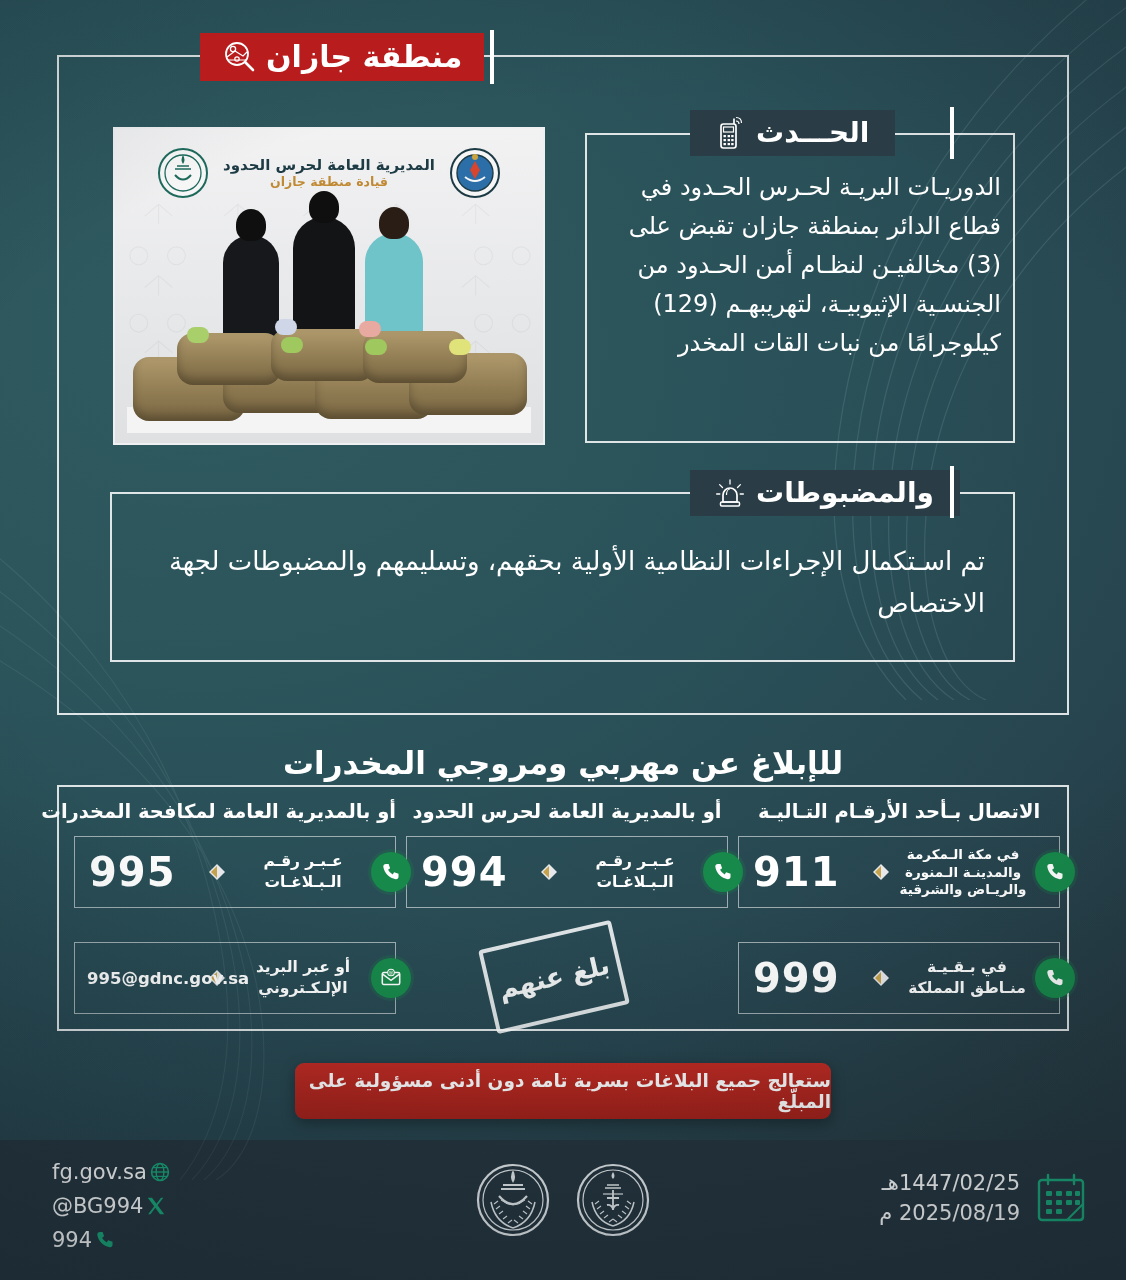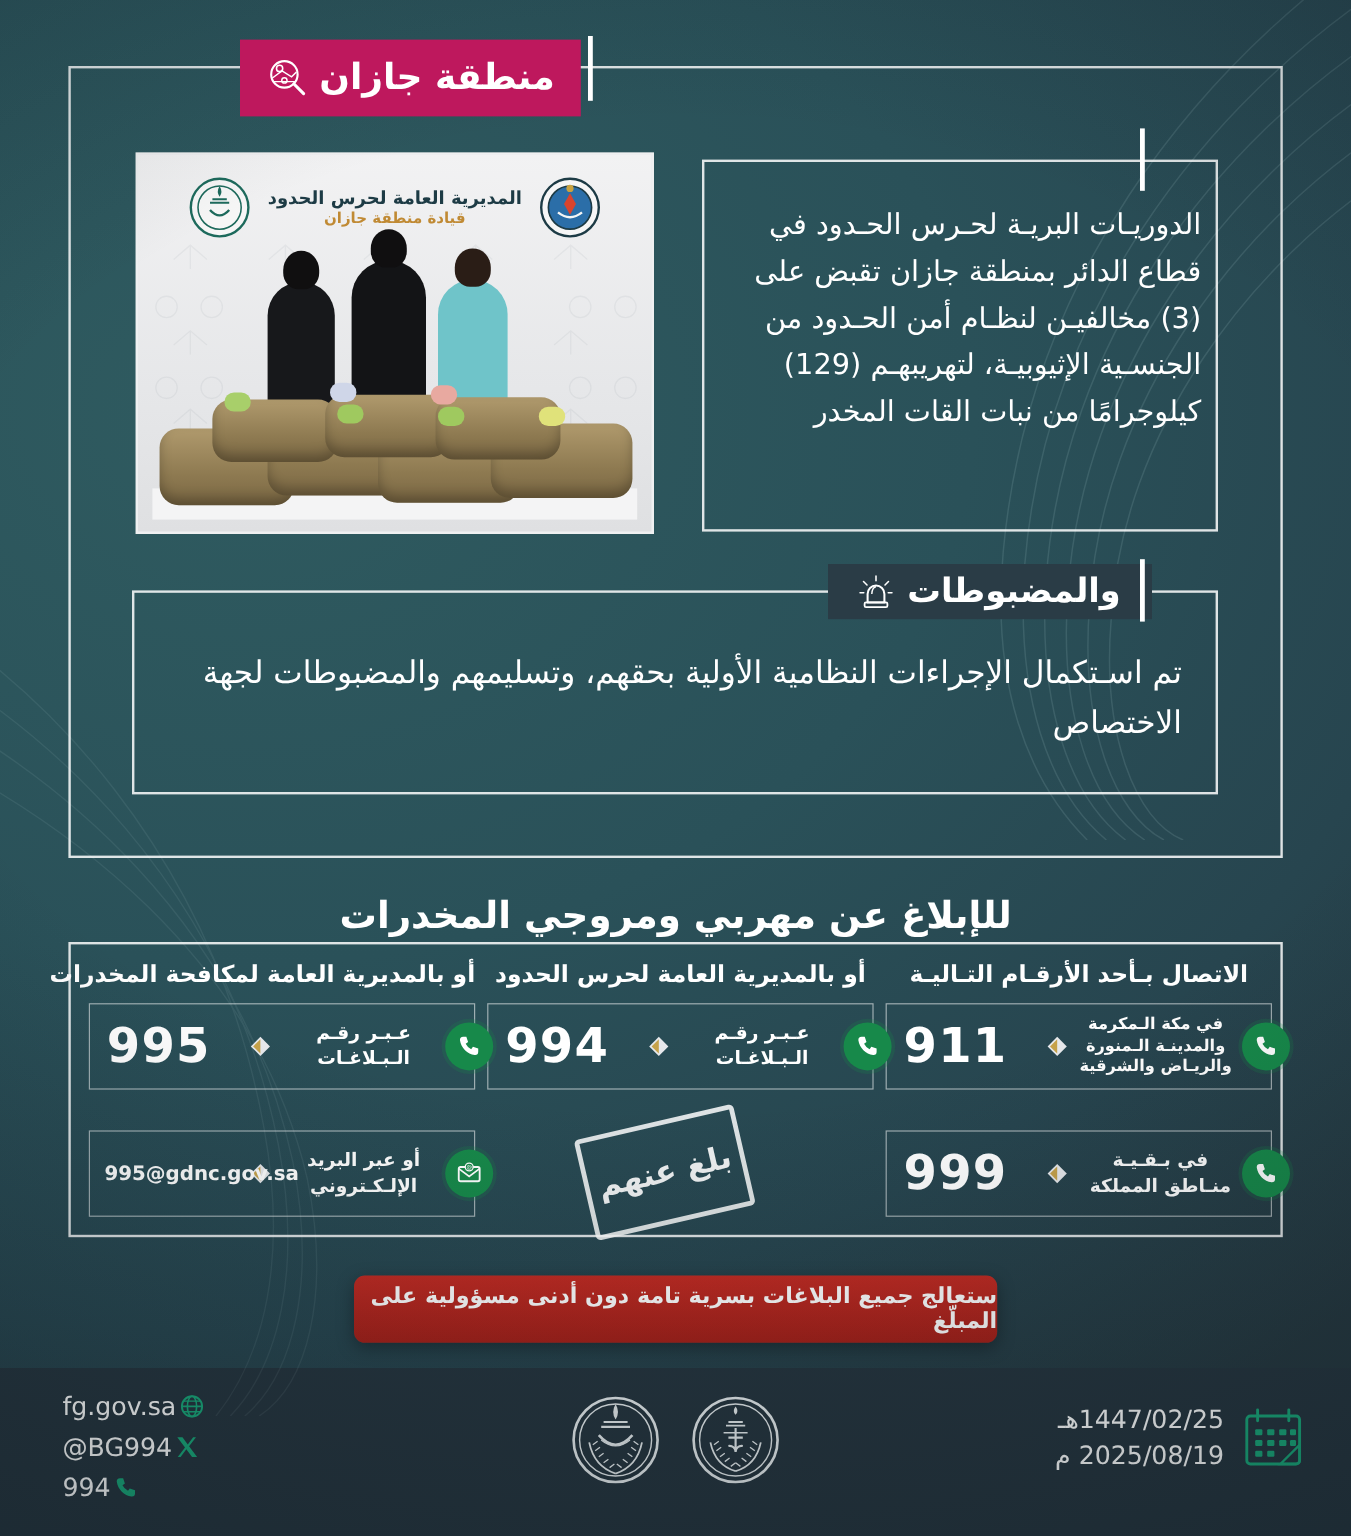--- a/index.html
+++ b/index.html
@@ -33,22 +33,22 @@
 
   
   .frame-top{
     position:absolute;left:57px;top:55px;width:1012px;height:660px;
     border:2px solid rgba(255,255,255,.85);
     box-sizing:border-box;
   }
 
   
   .region-tab{
-    position:absolute;left:200px;top:33px;height:64px;
-    background:#be185d;
+    position:absolute;left:200px;top:33px;height:48px;
+    background:#b91c1c;
     display:flex;align-items:center;justify-content:center;gap:10px;
     padding:0 22px;
     box-sizing:border-box;
     z-index:5;
   }
   .region-tab .rt-text{
     font-size:30px;font-weight:bold;letter-spacing:.5px;color:#ffffff;
     line-height:1;
   }
   .region-tab .rt-icon{width:34px;height:34px;display:block;}
@@ -314,20 +314,41 @@
 
     <div class="bundle" style="left:72px;bottom:100px;background:#a8cf6a;"></div>
     <div class="bundle" style="left:160px;bottom:108px;background:#cfd6e8;"></div>
     <div class="bundle" style="left:166px;bottom:90px;background:#9fc95f;"></div>
     <div class="bundle" style="left:244px;bottom:106px;background:#e8a9a0;"></div>
     <div class="bundle" style="left:250px;bottom:88px;background:#9fc95f;"></div>
     <div class="bundle" style="left:334px;bottom:88px;background:#e0e27a;"></div>
   </div>
 
   <div class="sec-box" id="event-box"></div>
+  <div class="sec-tab" id="event-tab">
+    <span class="st-text">الحـــدث</span>
+    <svg class="st-icon" viewBox="0 0 28 34">
+      <rect x="5" y="8" width="15" height="24" rx="2.4" fill="none" stroke="#fff" stroke-width="1.7"></rect>
+      <rect x="7.5" y="11" width="10" height="5" fill="none" stroke="#fff" stroke-width="1.2"></rect>
+      <g fill="#fff">
+        <rect x="7.5" y="19" width="2.4" height="2.2"></rect>
+          <rect x="11.6" y="19" width="2.4" height="2.2"></rect>
+          <rect x="15.2" y="19" width="2.4" height="2.2"></rect>
+        <rect x="7.5" y="23" width="2.4" height="2.2"></rect>
+          <rect x="11.6" y="23" width="2.4" height="2.2"></rect>
+          <rect x="15.2" y="23" width="2.4" height="2.2"></rect>
+        <rect x="7.5" y="27" width="2.4" height="2.2"></rect>
+          <rect x="11.6" y="27" width="2.4" height="2.2"></rect>
+          <rect x="15.2" y="27" width="2.4" height="2.2"></rect>
+      </g>
+      <line x1="18" y1="8" x2="18" y2="2.5" stroke="#fff" stroke-width="1.7"></line>
+      <path d="M20,5 q3,0 3,3" fill="none" stroke="#fff" stroke-width="1.2"></path>
+      <path d="M20,1.5 q5.5,0 5.5,5.5" fill="none" stroke="#fff" stroke-width="1.2"></path>
+    </svg>
+  </div>
   <div class="sec-tick" id="event-tick"></div>
   <div class="sec-body" id="event-text">الدوريـات البريـة لحـرس الحـدود في قطاع الدائر بمنطقة جازان تقبض على (3) مخالفيـن لنظـام أمن الحـدود من الجنسـية الإثيوبيـة، لتهريبهـم (129) كيلوجرامًا من نبات القات المخدر</div>
 
   <div class="sec-box" id="action-box"></div>
   <div class="sec-tab" id="action-tab">
     <span class="st-text">والمضبوطات</span>
     <svg class="st-icon" viewBox="0 0 28 34">
       <path d="M7,26 v-7 a7,7 0 0 1 14,0 v7 z" fill="none" stroke="#fff" stroke-width="1.7"></path>
       <rect x="4.5" y="26" width="19" height="4" rx="1.2" fill="none" stroke="#fff" stroke-width="1.5"></rect>
       <path d="M10.5,19 a3.5,6 0 0 1 3.5,-6" fill="none" stroke="#fff" stroke-width="1.2"></path>

